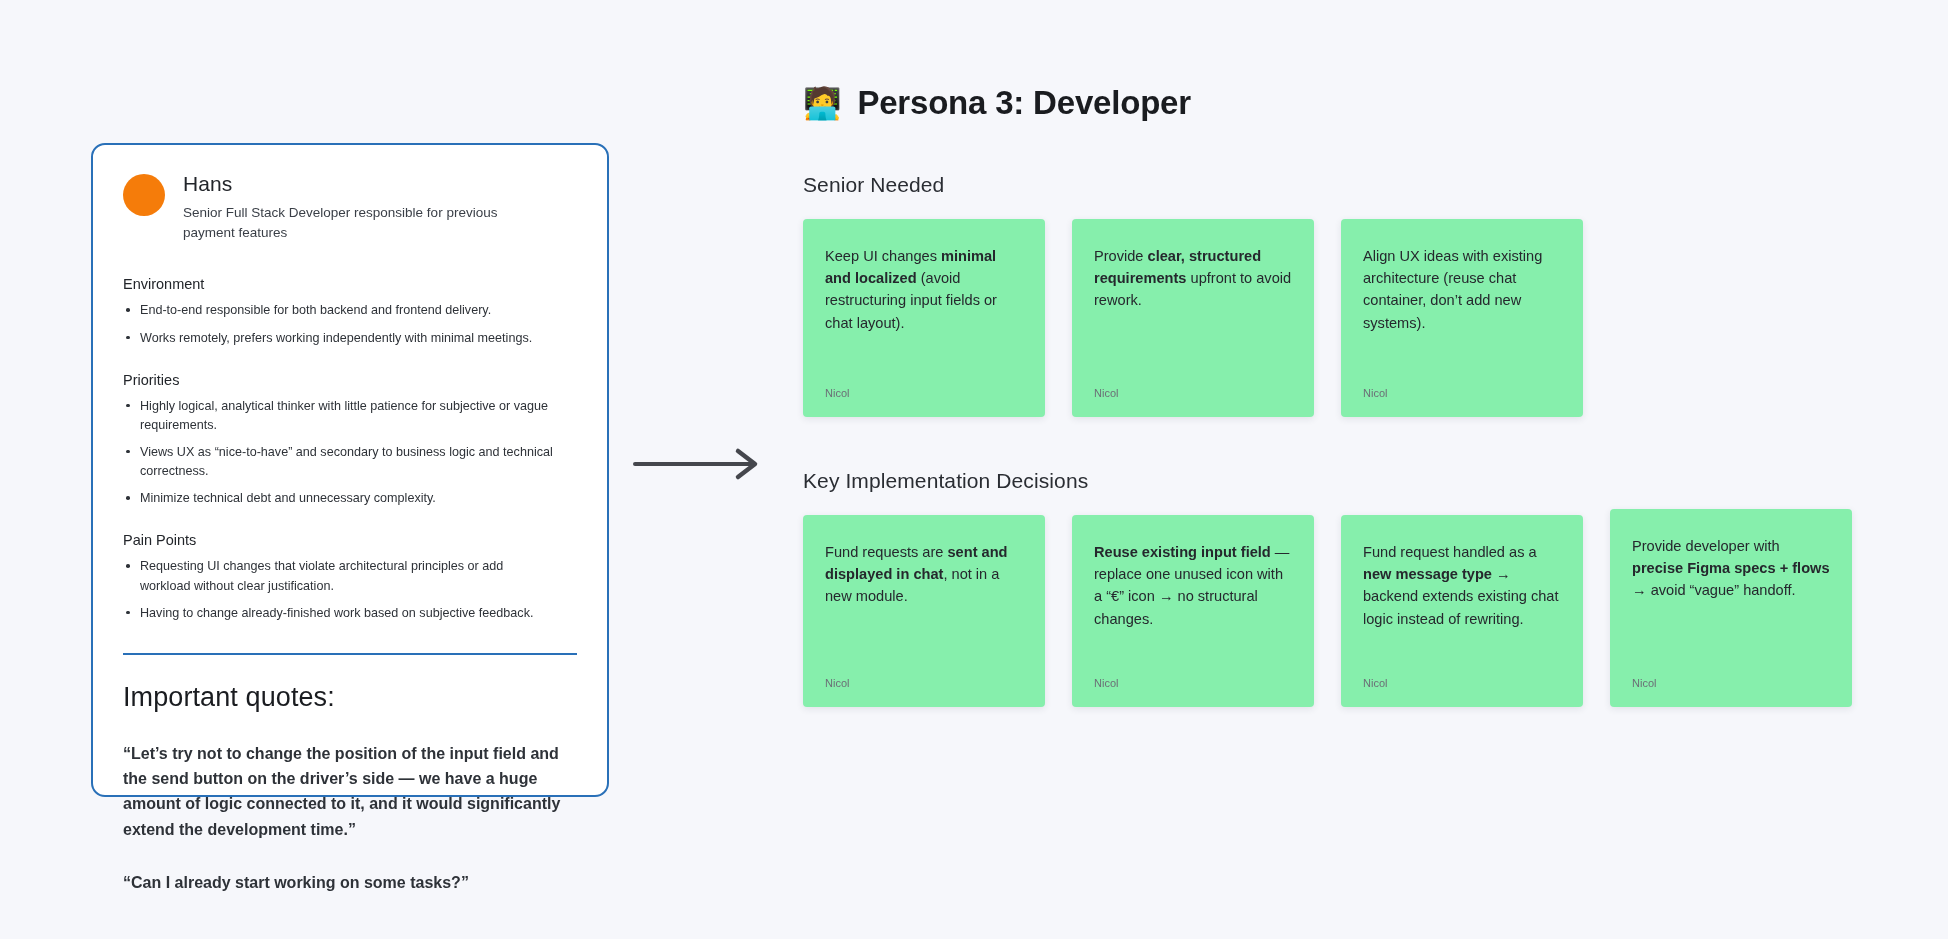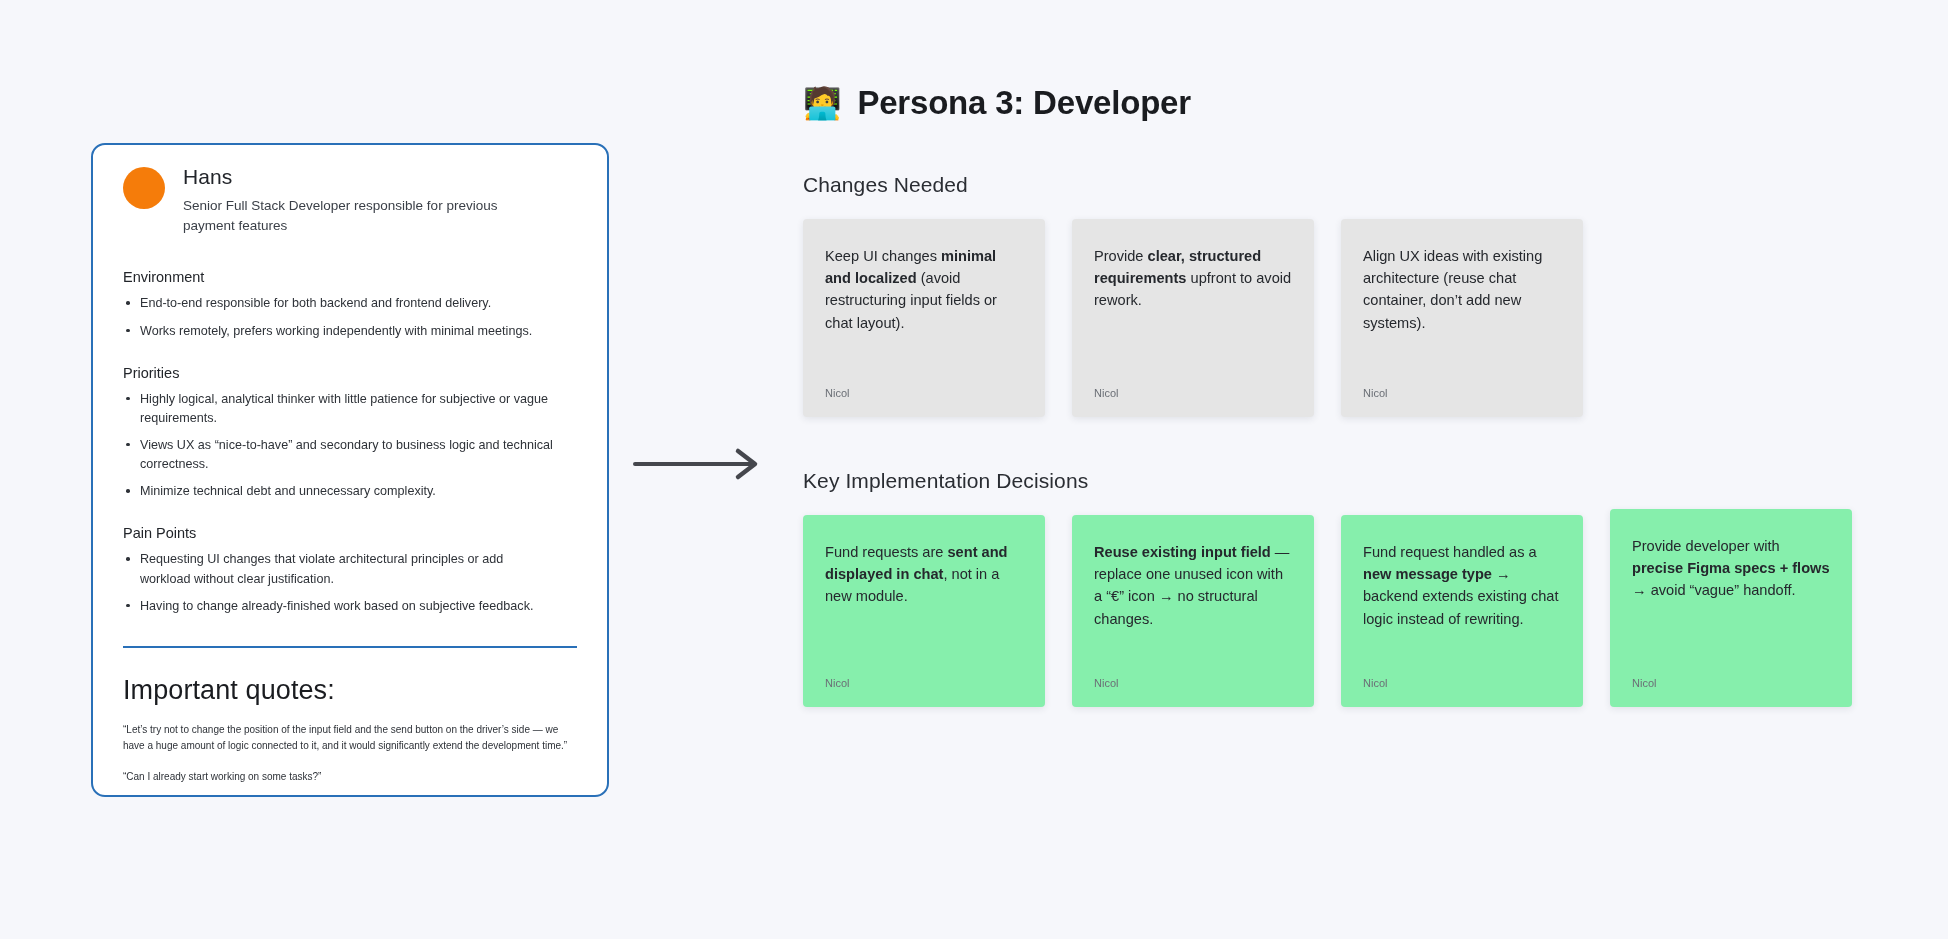--- a/index.html
+++ b/index.html
@@ -20,21 +20,21 @@
   
   .persona-card {
     position: absolute;
     left: 91px;
     top: 143px;
     width: 518px;
     height: 654px;
     background: #FFFFFF;
     border: 2px solid #2970B8;
     border-radius: 14px;
-    padding: 19px 30px 20px 30px;
+    padding: 26px 30px 20px 30px;
   }
 
   .persona-head {
     display: flex;
     align-items: flex-start;
     gap: 18px;
   }
 
   .avatar {
     width: 42px;
@@ -109,25 +109,26 @@
 
   .quotes-title {
     font-size: 27px;
     font-weight: 400;
     color: #1A1C20;
     margin-top: 27px;
     letter-spacing: .1px;
   }
 
   .quote {
-    font-size: 10px;
+    font-size: 16px;
     line-height: 1.58;
     color: #2E3238;
-    margin-top: 16px;
+    margin-top: 28px;
     max-width: 452px;
+    font-weight: bold;
   }
 
   
   .flow-arrow {
     position: absolute;
     left: 633px;
     top: 447px;
     width: 128px;
     height: 34px;
   }
@@ -175,21 +176,21 @@
   .sticky {
     width: 242px;
     border-radius: 4px;
     padding: 26px 22px 18px 22px;
     display: flex;
     flex-direction: column;
     box-shadow: 0 2px 7px rgba(40,50,70,.10);
   }
 
   .sticky.yellow {
-    background: #e5e5e5;
+    background: #86efac;
     height: 198px;
   }
 
   .sticky.blue {
     background: #86efac;
     height: 192px;
   }
 
   .sticky.blue.tall {
     height: 198px;
@@ -263,21 +264,21 @@
   </svg>
 </div>
 
 <div class="right-panel">
 
   <div class="page-title">
     <span class="title-emoji">🧑‍💻</span>
     <span>Persona 3: Developer</span>
   </div>
 
-  <div class="section-heading" id="changes-heading">Changes Needed</div>
+  <div class="section-heading" id="changes-heading">Senior Needed</div>
 
   <div class="card-row">
     <div class="sticky yellow">
       <div class="sticky-text">Keep UI changes <b>minimal and localized</b> (avoid restructuring input fields or chat layout).</div>
       <div class="sticky-author">Nicol</div>
     </div>
     <div class="sticky yellow">
       <div class="sticky-text">Provide <b>clear, structured requirements</b> upfront to avoid rework.</div>
       <div class="sticky-author">Nicol</div>
     </div>

